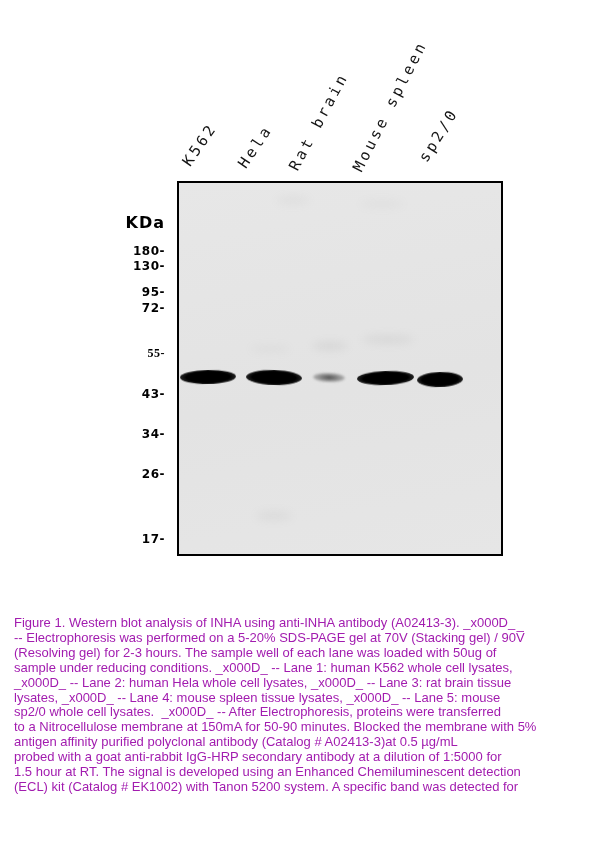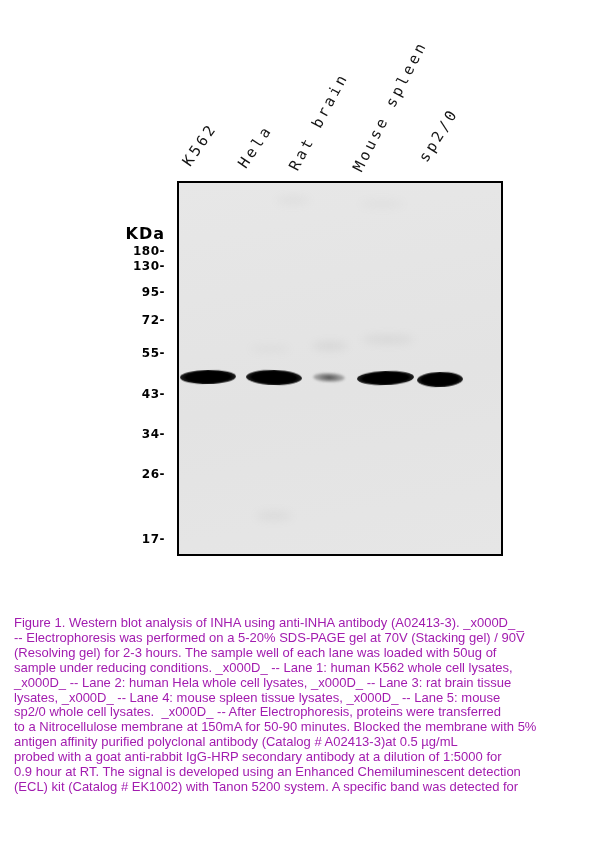--- a/index.html
+++ b/index.html
@@ -25,26 +25,26 @@
   .ll-4 { left:431px; top:147px; transform:rotate(-58deg); }
 
   
   .mw {
     position:absolute; left:103px; width:62px;
     text-align:right; color:#000;
     font-family:"DejaVu Sans","Liberation Sans",sans-serif;
     font-weight:bold; font-size:12px; line-height:16px;
     letter-spacing:0.5px;
   }
-  .mw-unit { top:226px; font-size:16px; letter-spacing:1px; }
+  .mw-unit { top:215px; font-size:16px; letter-spacing:1px; }
   .m-180 { top:243px; }
   .m-130 { top:258px; }
   .m-95  { top:284px; }
-  .m-72  { top:312px; }
-  .m-55  { top:345px; }
+  .m-72  { top:300px; }
+  .m-55  { top:345px;font-family:Liberation Serif, serif; }
   .m-43  { top:386px; }
   .m-34  { top:426px; }
   .m-26  { top:466px; }
   .m-17  { top:531px; }
 
   
   .gel {
     position:absolute; left:177px; top:181px; width:322px; height:371px;
     border:2px solid #000;
     background:linear-gradient(170deg,#e7e7e7 0%,#e3e3e3 55%,#e6e6e6 100%);
@@ -121,17 +121,17 @@
     <div class="cap-line">Figure 1. Western blot analysis of INHA using anti-INHA antibody (A02413-3). _x000D_</div>
     <div class="cap-line">-- Electrophoresis was performed on a 5-20% SDS-PAGE gel at 70V (Stacking gel) / 90V̅</div>
     <div class="cap-line">(Resolving gel) for 2-3 hours. The sample well of each lane was loaded with 50ug of</div>
     <div class="cap-line">sample under reducing conditions. _x000D_ -- Lane 1: human K562 whole cell lysates,</div>
     <div class="cap-line">_x000D_ -- Lane 2: human Hela whole cell lysates, _x000D_ -- Lane 3: rat brain tissue</div>
     <div class="cap-line">lysates, _x000D_ -- Lane 4: mouse spleen tissue lysates, _x000D_ -- Lane 5: mouse</div>
     <div class="cap-line">sp2/0 whole cell lysates.  _x000D_ -- After Electrophoresis, proteins were transferred</div>
     <div class="cap-line">to a Nitrocellulose membrane at 150mA for 50-90 minutes. Blocked the membrane with 5%</div>
     <div class="cap-line">antigen affinity purified polyclonal antibody (Catalog # A02413-3)at 0.5 µg/mL</div>
     <div class="cap-line">probed with a goat anti-rabbit IgG-HRP secondary antibody at a dilution of 1:5000 for</div>
-    <div class="cap-line">0.9 hour at RT. The signal is developed using an Enhanced Chemiluminescent detection</div>
+    <div class="cap-line">1.5 hour at RT. The signal is developed using an Enhanced Chemiluminescent detection</div>
     <div class="cap-line">(ECL) kit (Catalog # EK1002) with Tanon 5200 system. A specific band was detected for</div>
   </div>
 
 </div>
 
 </body></html>

